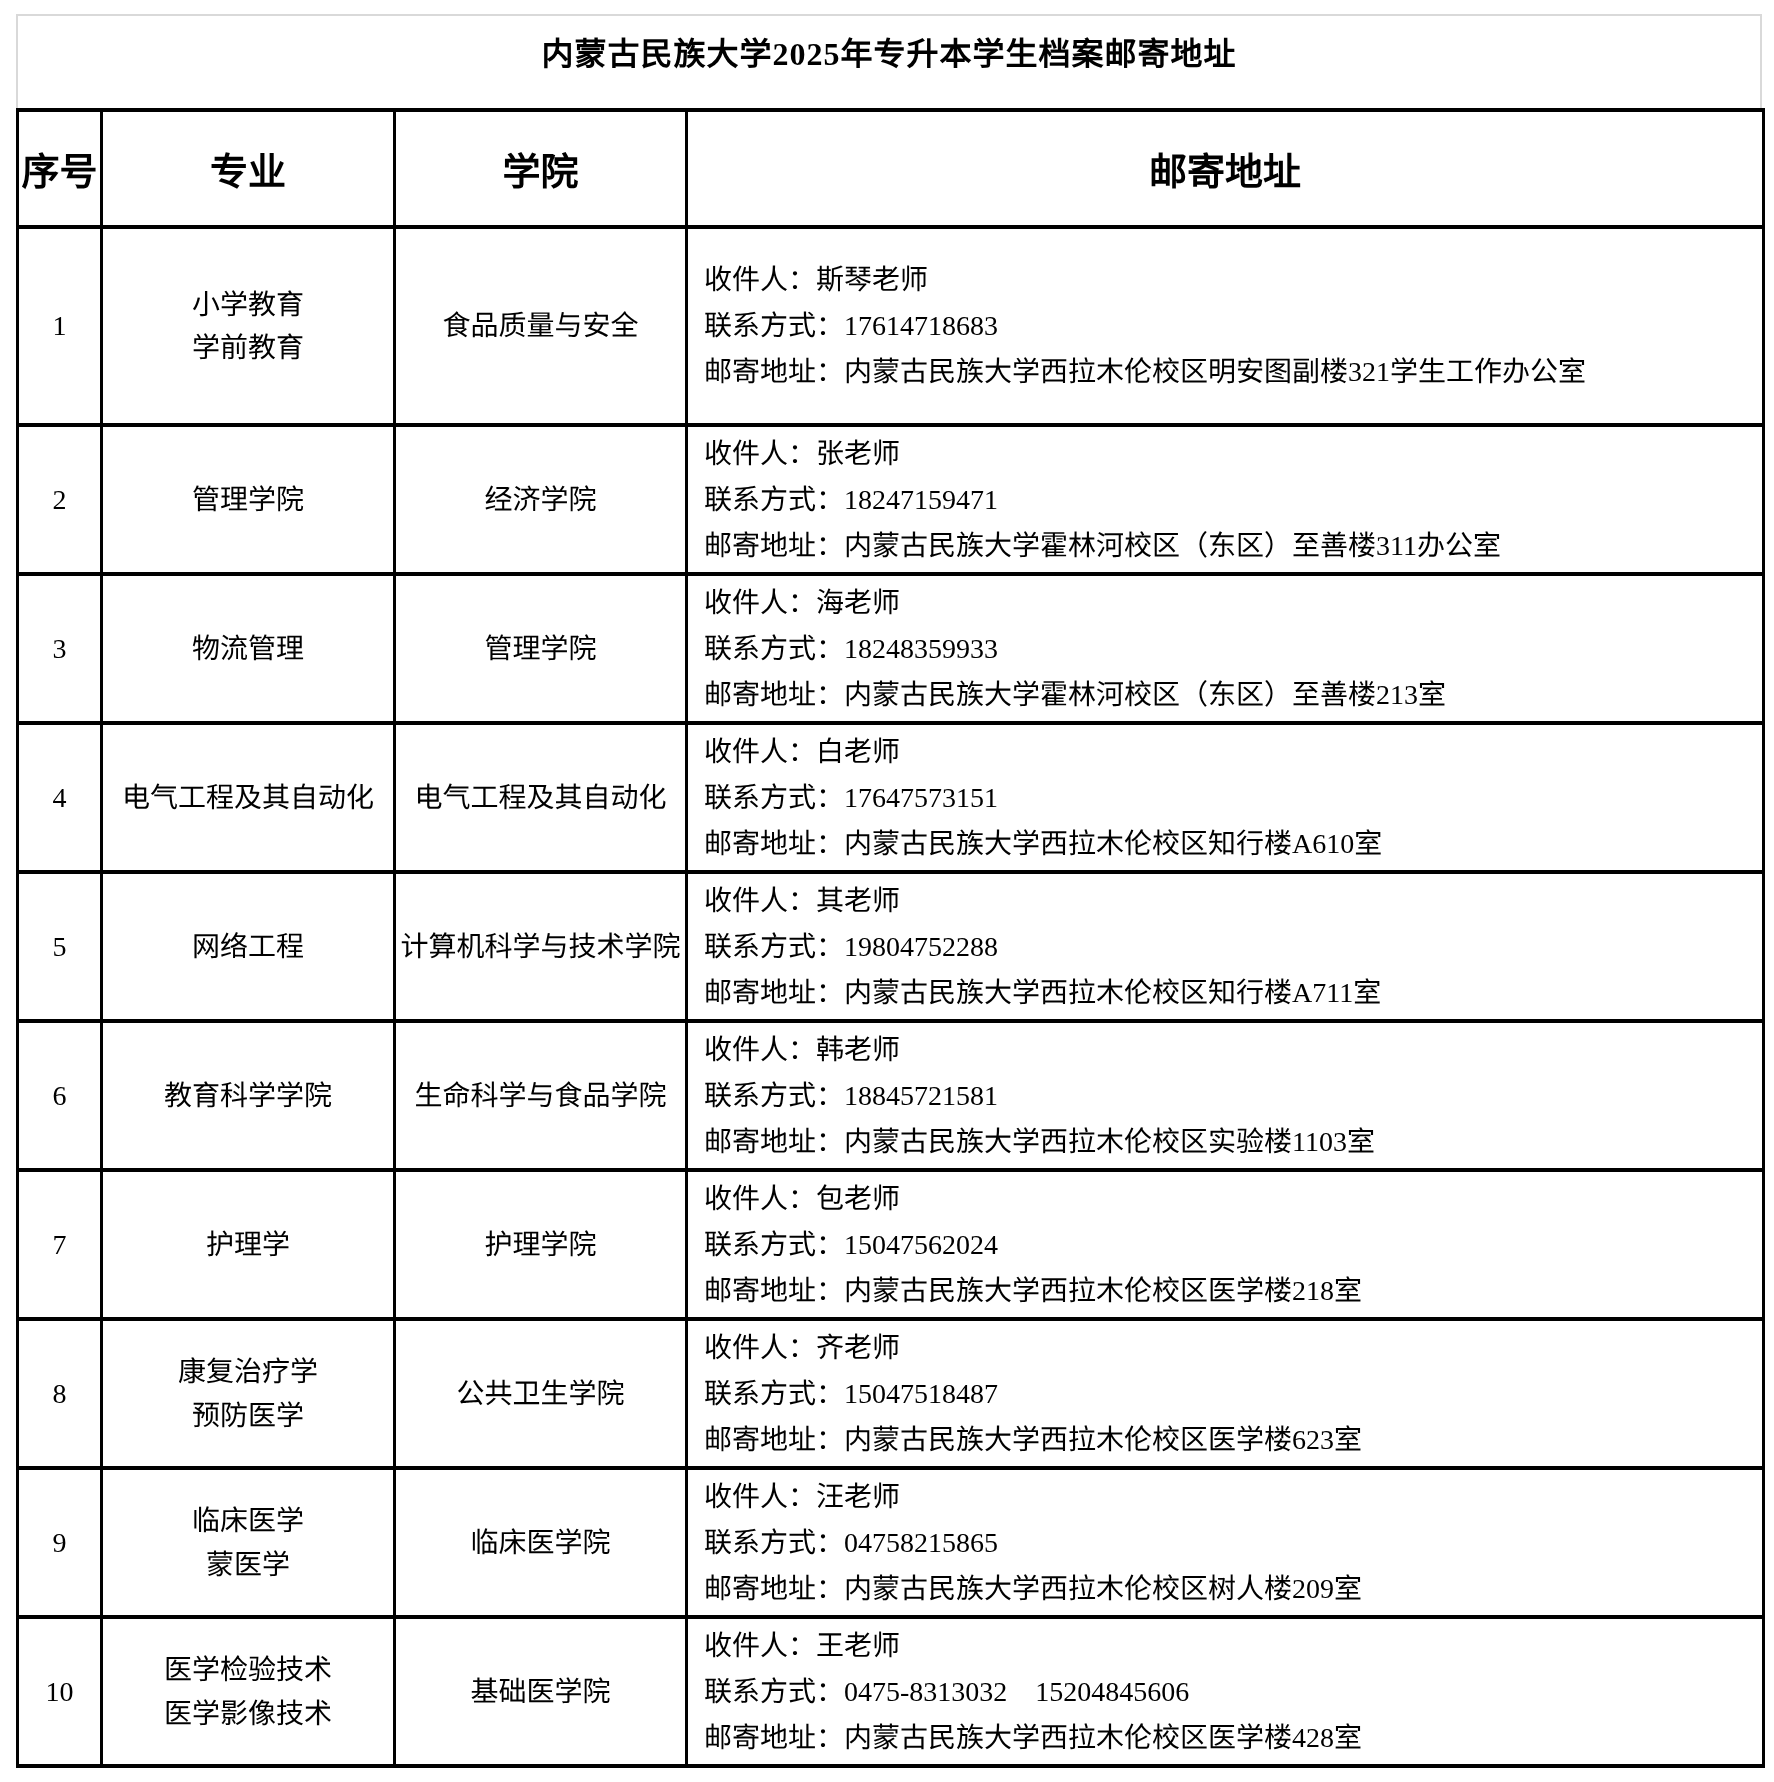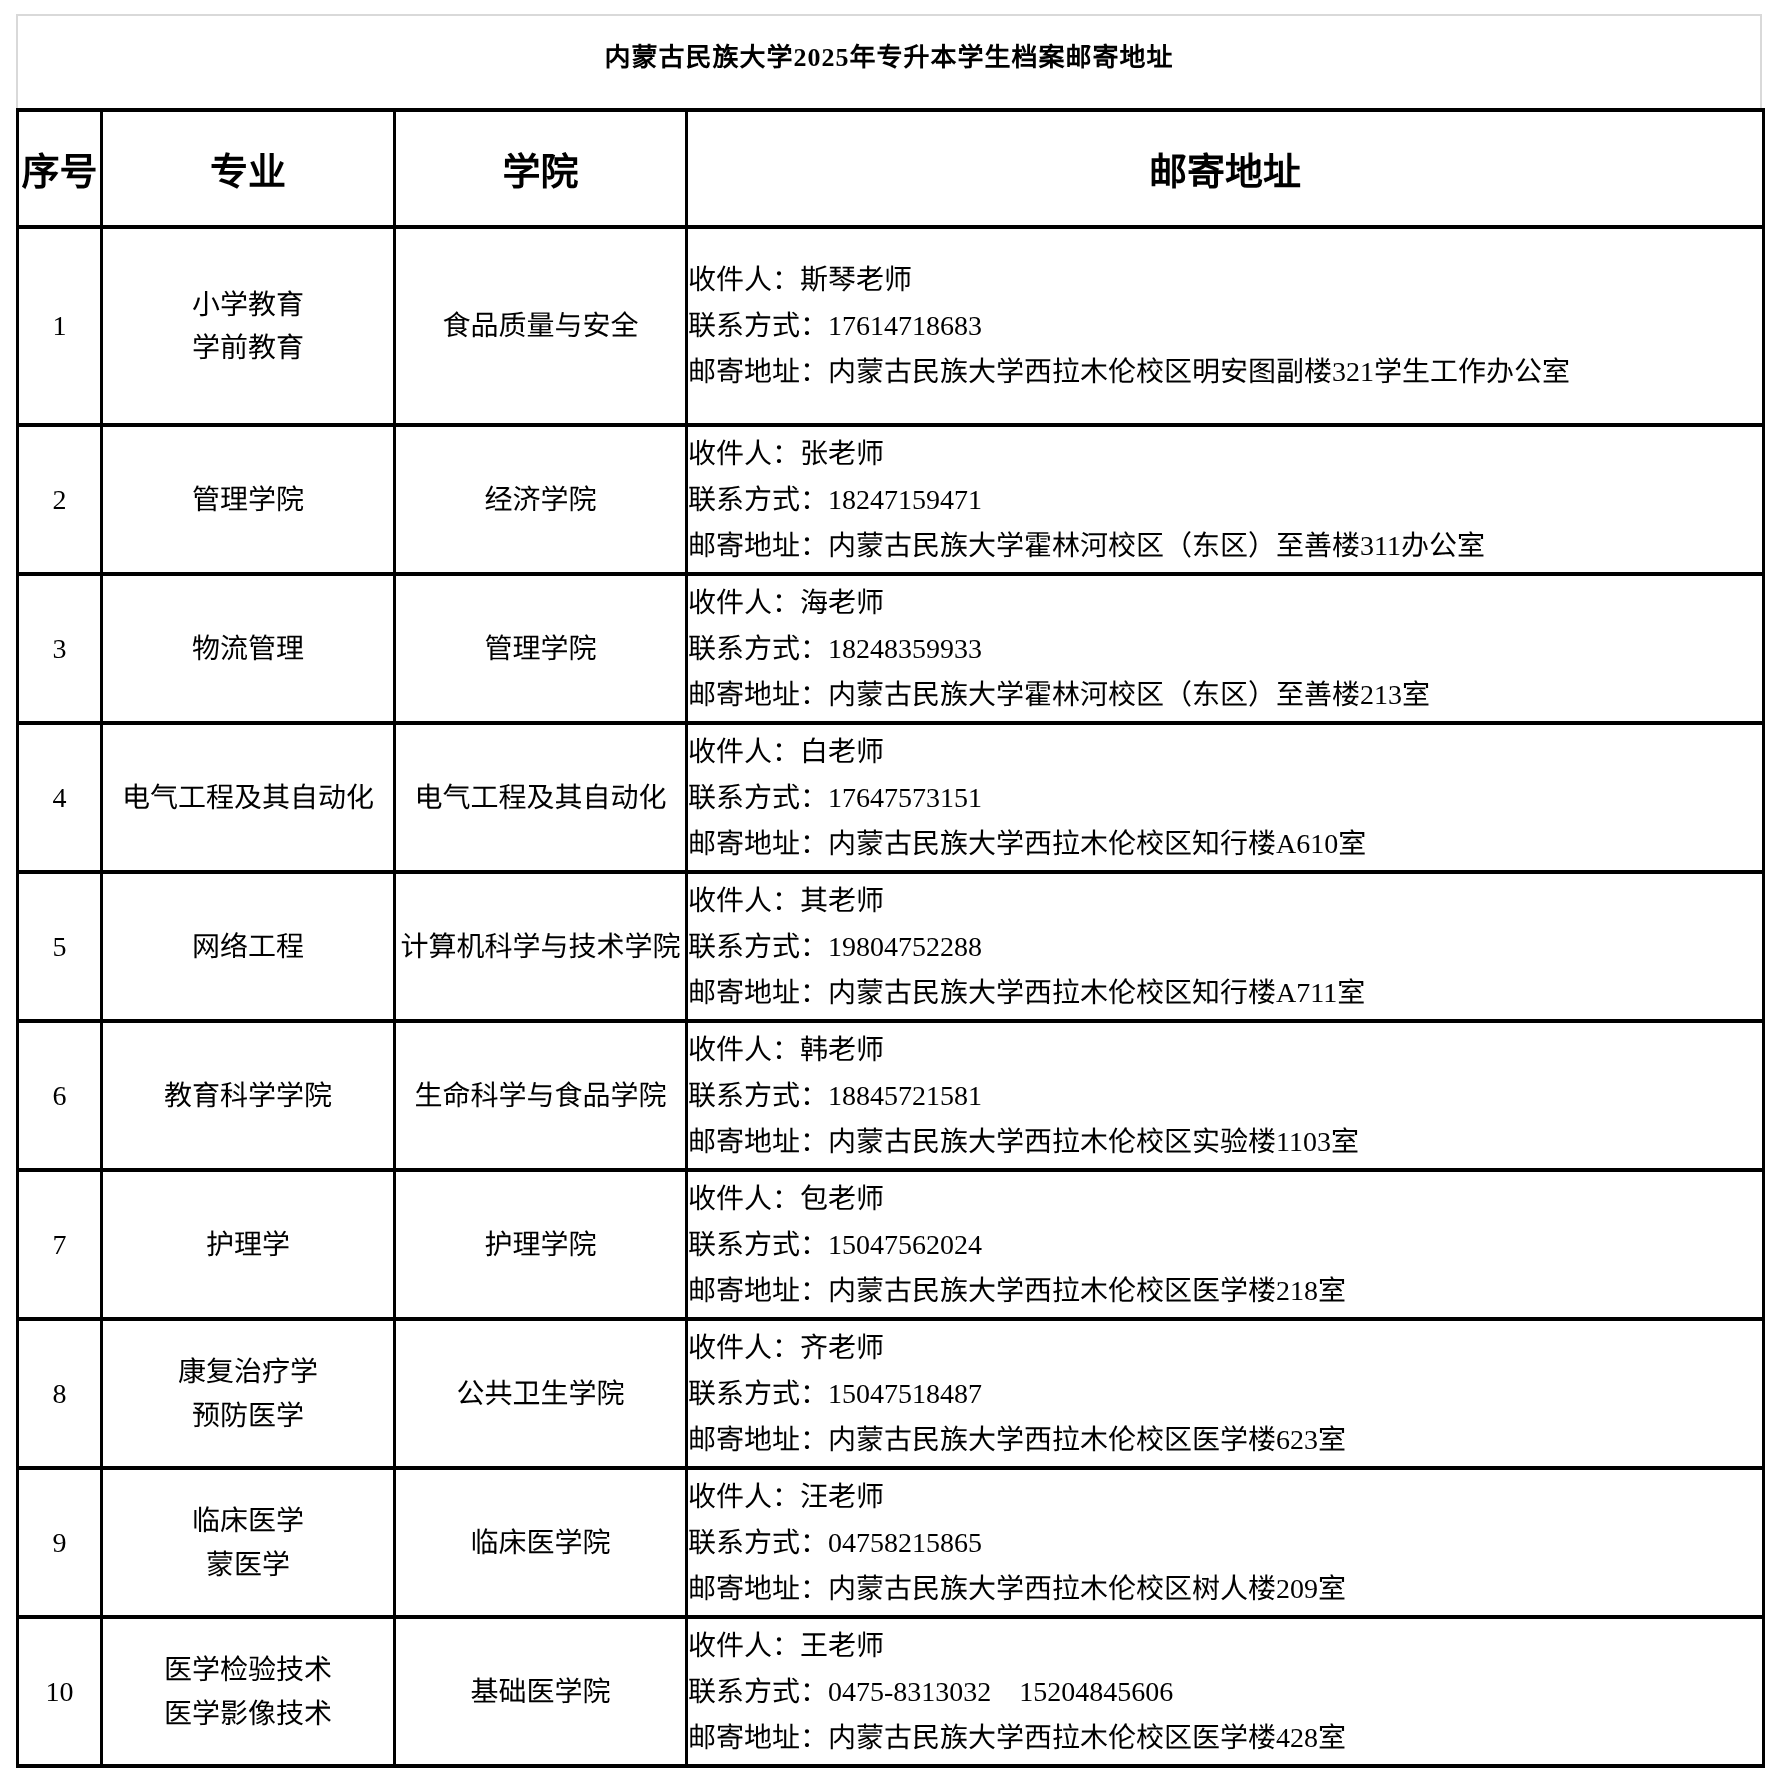--- a/index.html
+++ b/index.html
@@ -20,22 +20,22 @@
   .title-cell {
     box-sizing: border-box;
     width: 1746px;
     height: 94px;
     border-top: 2px solid #d9d9d9;
     border-left: 2px solid #d9d9d9;
     border-right: 2px solid #d9d9d9;
     display: flex;
     justify-content: center;
     align-items: flex-start;
-    padding-top: 20px;
-    font-size: 26px;
+    padding-top: 12px;
+    font-size: 32px;
     font-weight: bold;
     letter-spacing: 1px;
   }
   table.addr-table {
     border-collapse: collapse;
     table-layout: fixed;
     width: 1746px;
   }
   table.addr-table th,
   table.addr-table td {
@@ -62,21 +62,21 @@
     line-height: 1.55;
     white-space: pre-line;
   }
   td.c-mail {
     font-size: 28px;
     text-align: left;
     vertical-align: middle;
     padding: 2px 6px;
     line-height: 46px;
   }
-  td.c-mail div { white-space: pre-wrap; }
+  td.c-mail div { white-space: pre-wrap; padding-left: 16px; }
 </style>
 </head>
 <body>
 
 <div class="sheet">
 
   <div class="title-cell">内蒙古民族大学2025年专升本学生档案邮寄地址</div>
 
   <table class="addr-table">
     <colgroup>

